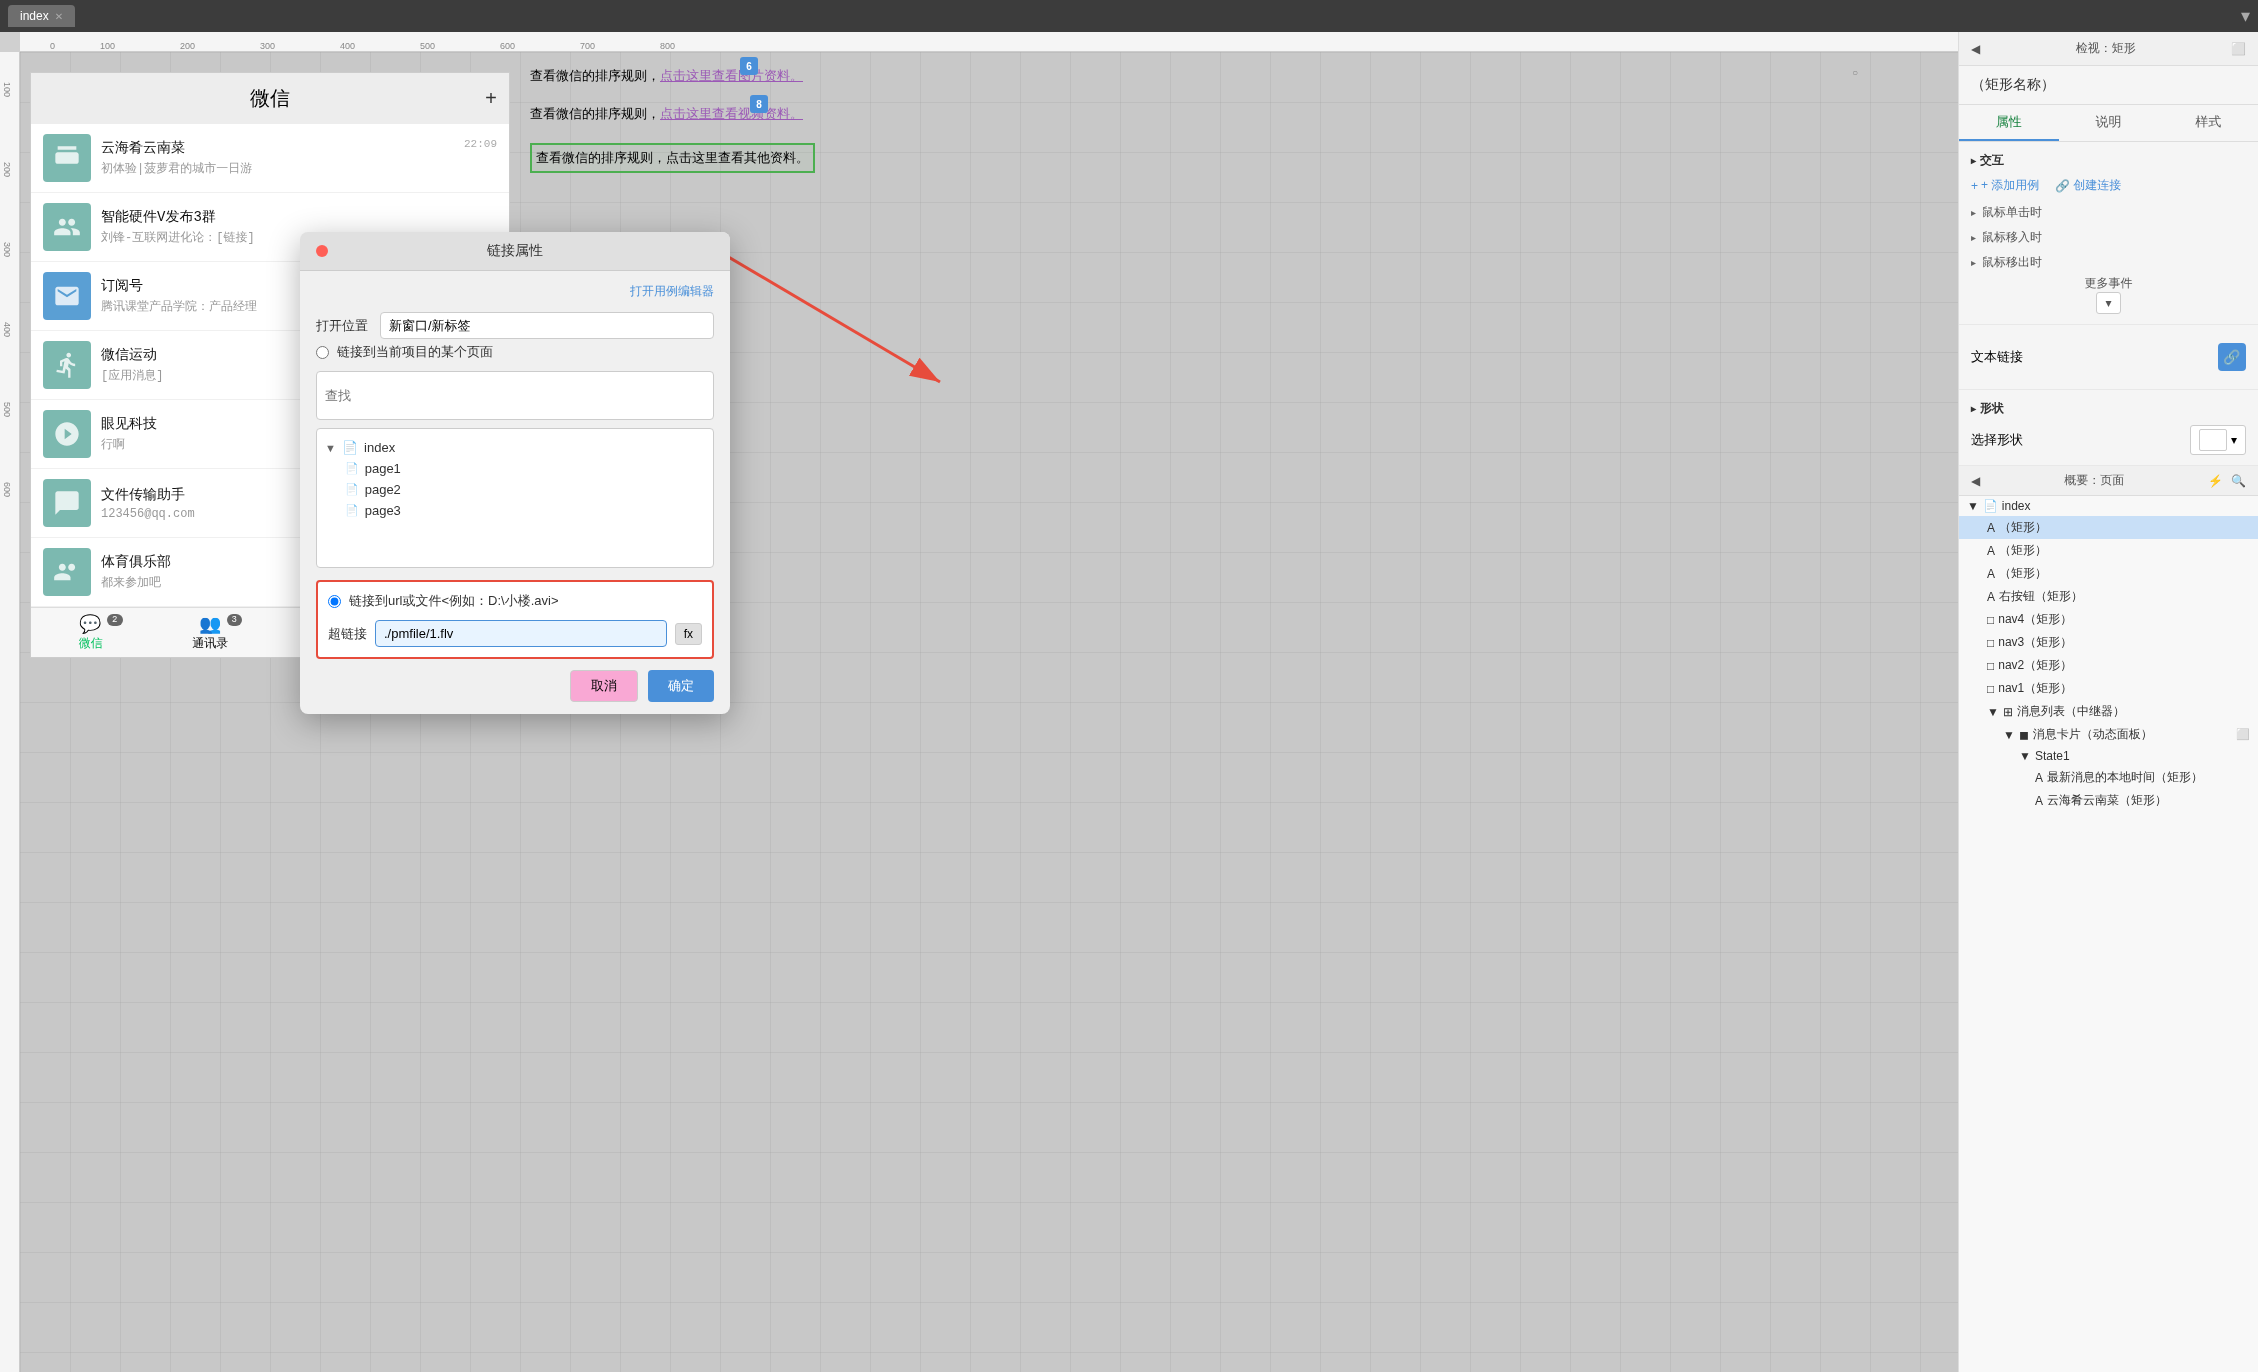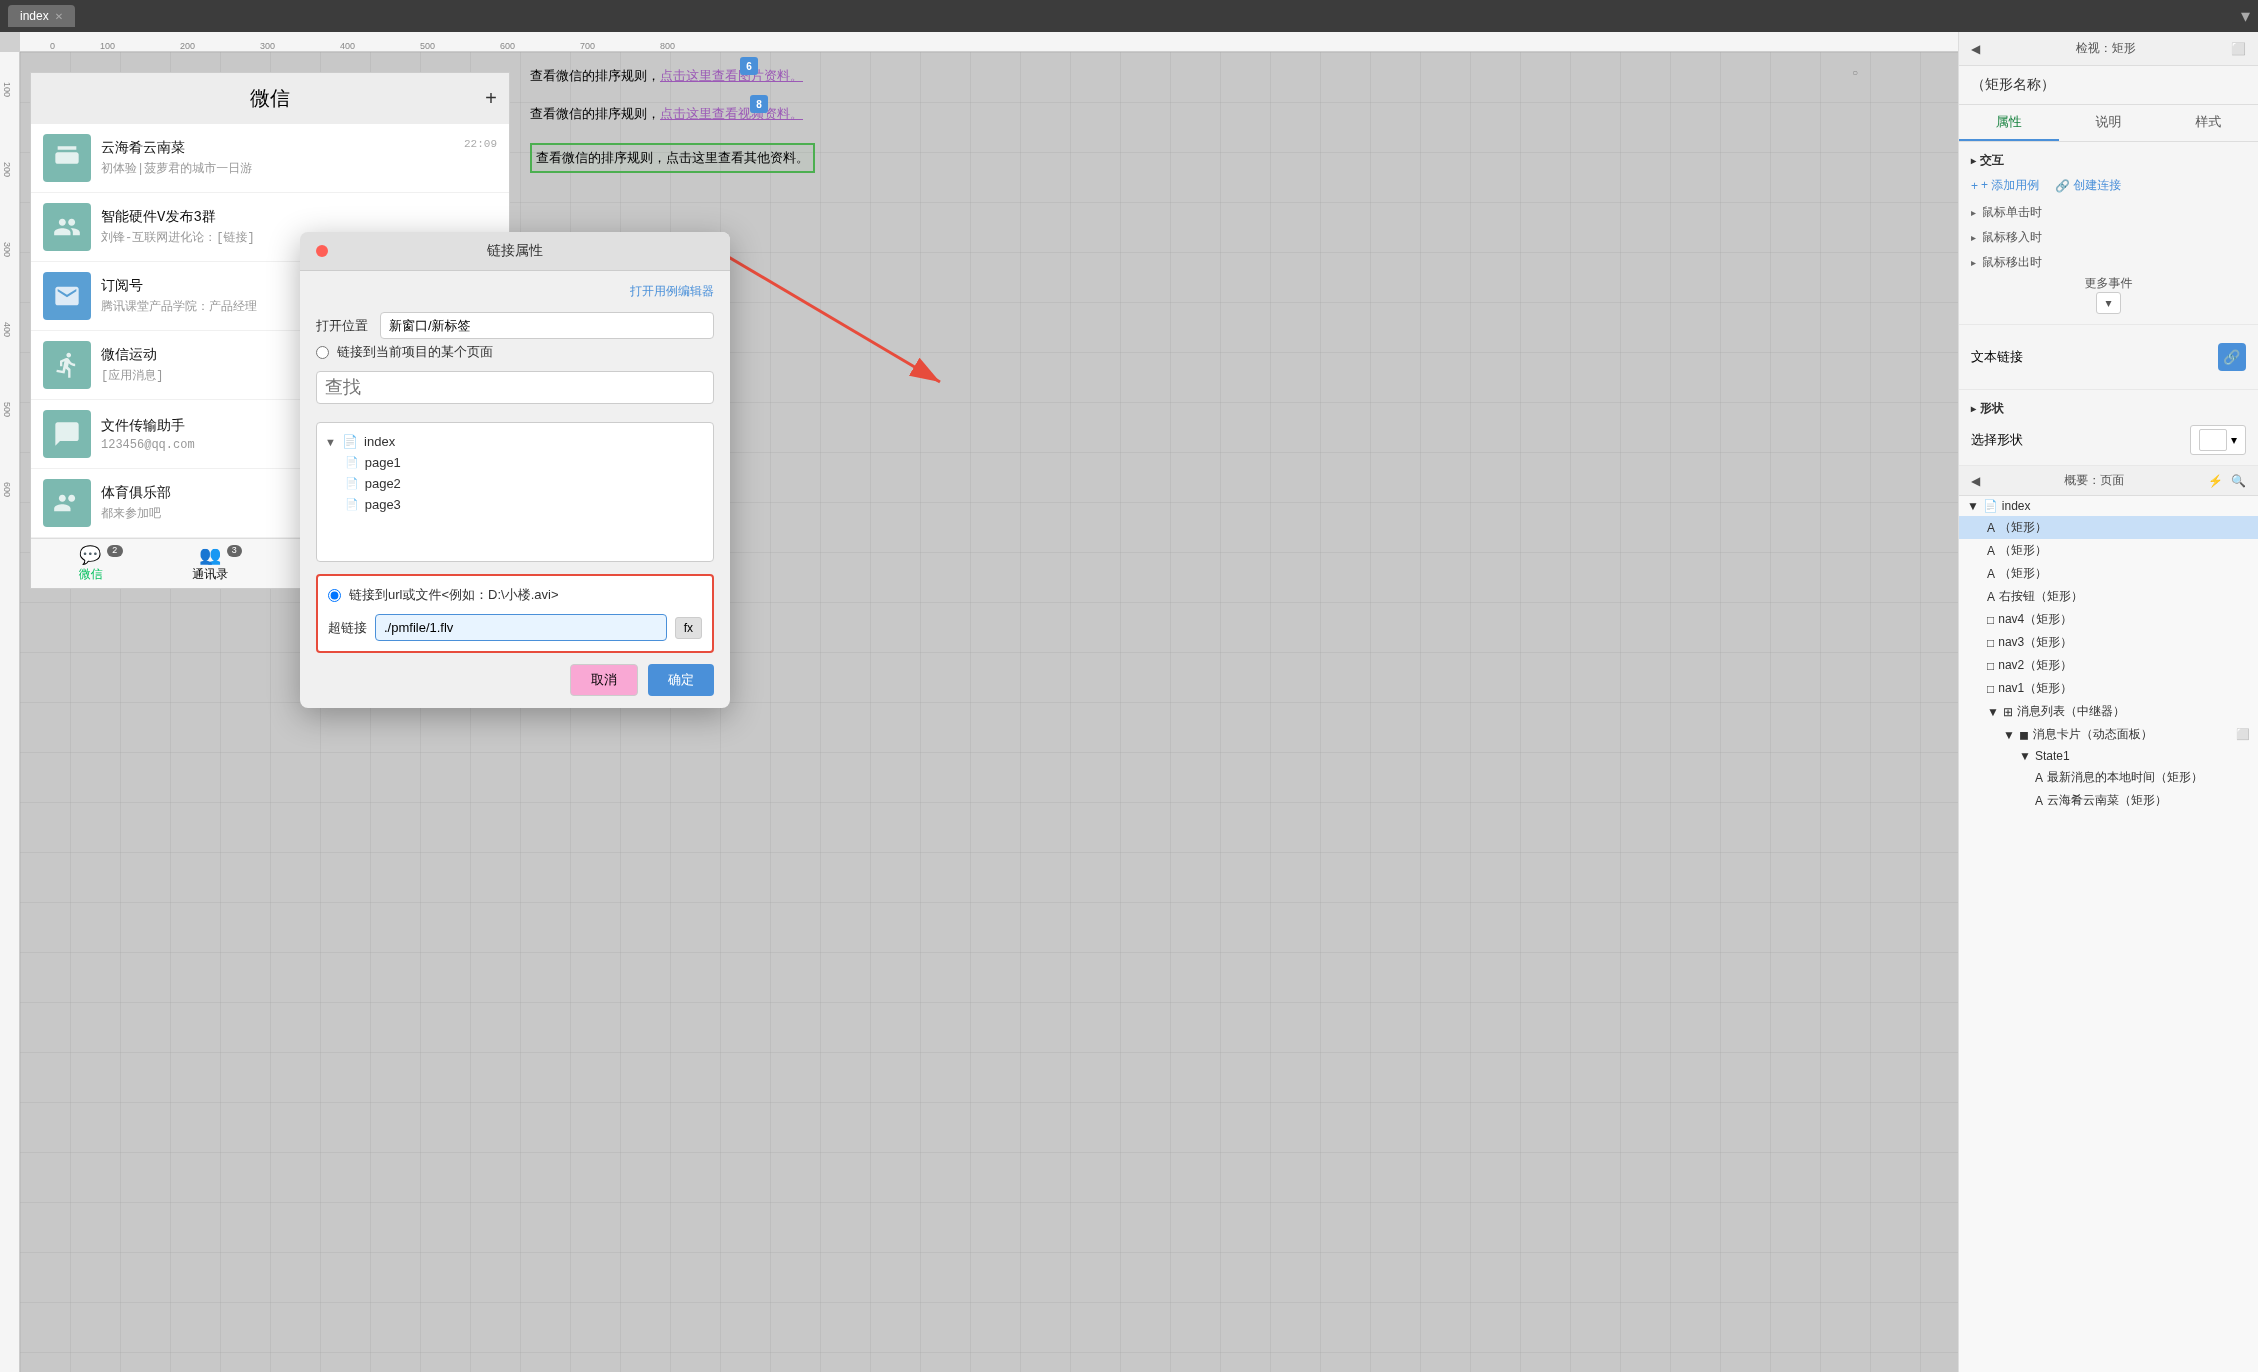--- a/index.html
+++ b/index.html
@@ -42,21 +42,21 @@
     .dialog { position: absolute; top: 180px; left: 280px; width: 430px; background: #f0f0f0; border-radius: 8px; box-shadow: 0 8px 32px rgba(0,0,0,0.3); z-index: 101; overflow: hidden; }
     .dialog-titlebar { background: #e0e0e0; padding: 10px 16px; display: flex; align-items: center; gap: 8px; border-bottom: 1px solid #ccc; }
     .dialog-close-btn { width: 12px; height: 12px; background: #ff5f56; border-radius: 50%; }
     .dialog-title { flex: 1; text-align: center; font-size: 14px; color: #333; margin-left: -20px; }
     .dialog-body { padding: 12px 16px; }
     .dialog-link { color: #4a90d9; text-align: right; font-size: 12px; margin-bottom: 12px; cursor: pointer; text-decoration: none; display: block; }
     .dialog-row { display: flex; align-items: center; gap: 12px; margin-bottom: 4px; }
     .dialog-label { font-size: 13px; color: #333; white-space: nowrap; }
     .dialog-select { flex: 1; padding: 5px 8px; border: 1px solid #ccc; border-radius: 4px; background: white; font-size: 13px; appearance: none; cursor: pointer; }
     .dialog-radio { display: flex; align-items: center; gap: 8px; font-size: 13px; color: #333; margin-bottom: 10px; }
-    .dialog-search { width: 100%; padding: 5px 8px; border: 1px solid #ccc; border-radius: 4px; margin-bottom: 18px; font-size: 18px; }
+    .dialog-search { width: 100%; padding: 16px 8px; border: 1px solid #ccc; border-radius: 4px; margin-bottom: 8px; font-size: 13px; }
     .dialog-tree { border: 1px solid #ccc; background: white; border-radius: 4px; padding: 8px; min-height: 140px; margin-bottom: 12px; }
     .tree-item { display: flex; align-items: center; gap: 6px; padding: 3px 0; font-size: 13px; color: #333; cursor: pointer; }
     .tree-item.parent { font-weight: 500; }
     .tree-child { padding-left: 20px; }
     .tree-icon { font-size: 11px; color: #666; }
     .dialog-url-section { border: 2px solid #e74c3c; border-radius: 4px; padding: 10px; background: #fff; margin-bottom: 11px; }
     .dialog-url-row { display: flex; align-items: center; gap: 8px; }
     .url-input { flex: 1; padding: 5px 8px; border: 1px solid #4a90d9; border-radius: 4px; font-size: 13px; background: #e8f4ff; }
     .fx-btn { background: #e0e0e0; border: 1px solid #ccc; border-radius: 3px; padding: 3px 8px; font-size: 12px; cursor: pointer; }
     .dialog-buttons { display: flex; justify-content: flex-end; gap: 10px; }
@@ -187,20 +187,31 @@
                 </svg>
             </div>
             <div class="wechat-item-content">
               <div class="wechat-item-title">微信运动</div>
               <div class="wechat-item-subtitle">[应用消息]</div>
             </div>
           </div>
           <div class="wechat-item">
             <div class="wechat-avatar" style="background:#7cb9b0;">
               <svg viewBox="0 0 24 24">
+                  <path d="M12 2C6.48 2 2 6.48 2 12s4.48 10 10 10 10-4.48 10-10S17.52 2 12 2zm-2 14.5v-9l6 4.5-6 4.5z"></path>
+                </svg>
+            </div>
+            <div class="wechat-item-content">
+              <div class="wechat-item-title">眼见科技</div>
+              <div class="wechat-item-subtitle">行啊</div>
+            </div>
+          </div>
+          <div class="wechat-item">
+            <div class="wechat-avatar" style="background:#7cb9b0;">
+              <svg viewBox="0 0 24 24">
                   <path d="M20 2H4c-1.1 0-2 .9-2 2v18l4-4h14c1.1 0 2-.9 2-2V4c0-1.1-.9-2-2-2z"></path>
                 </svg>
             </div>
             <div class="wechat-item-content">
               <div class="wechat-item-title">文件传输助手</div>
               <div class="wechat-item-subtitle">123456@qq.com</div>
             </div>
           </div>
           <div class="wechat-item">
             <div class="wechat-avatar" style="background:#7cb9b0;">

